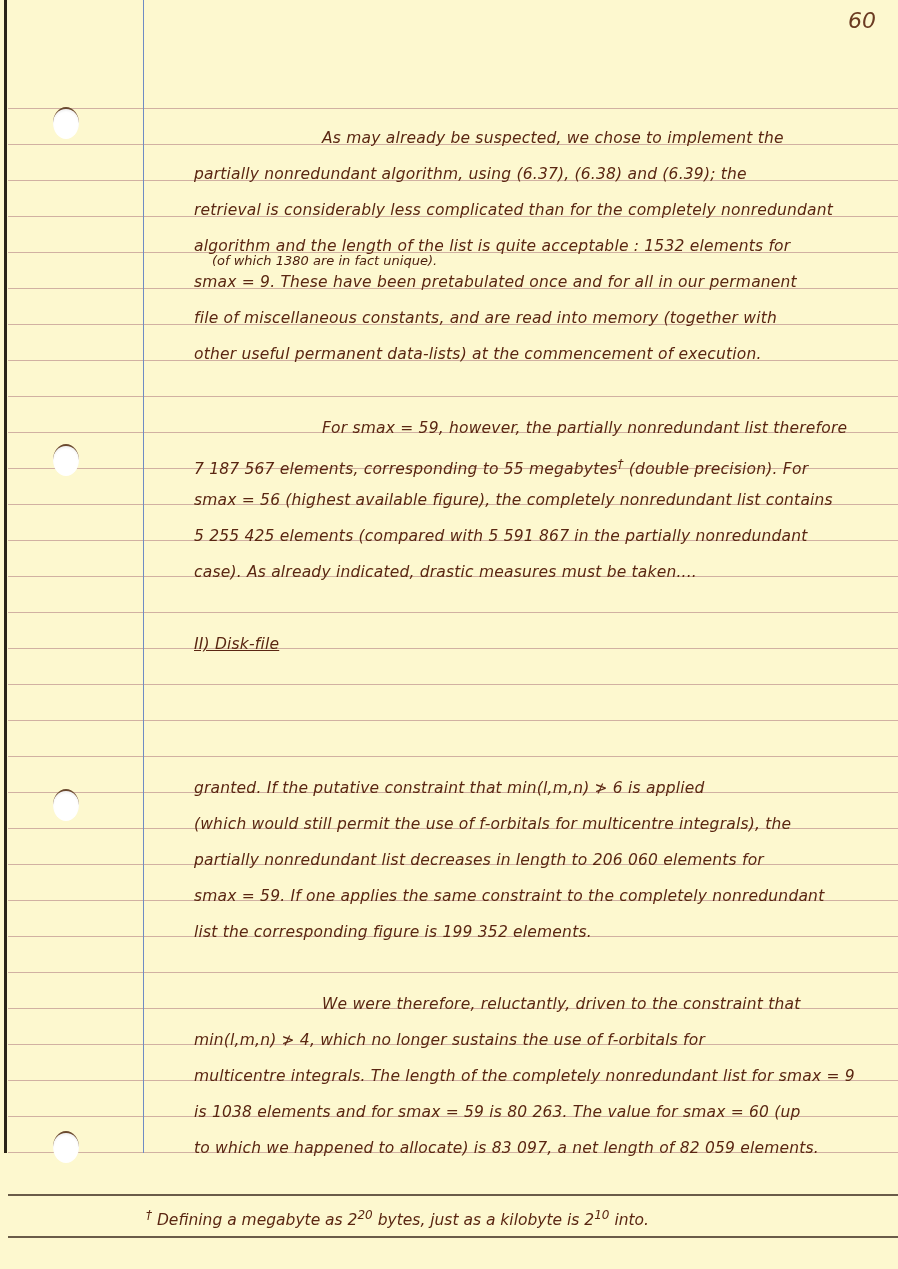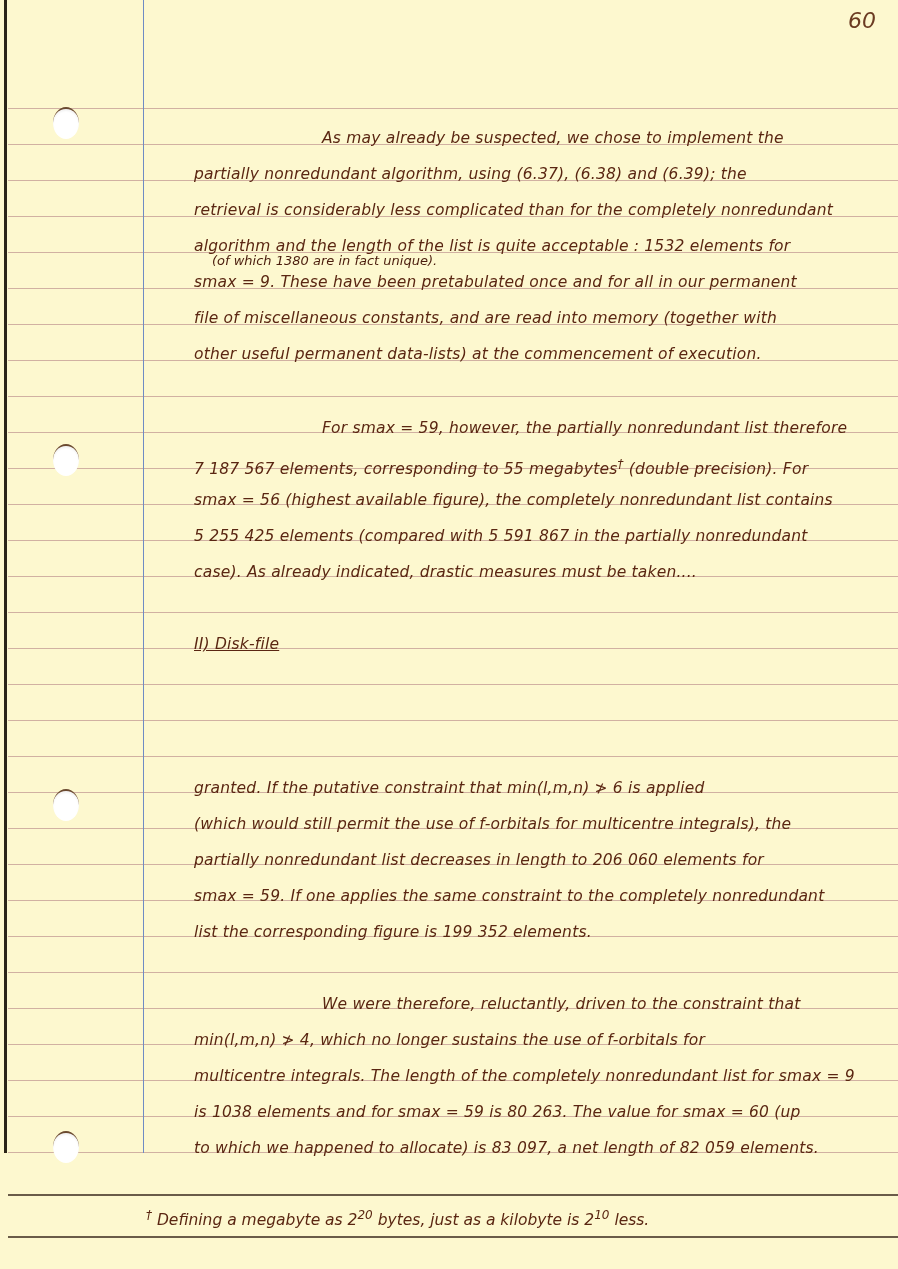--- a/index.html
+++ b/index.html
@@ -127,15 +127,15 @@
   <div class="line" style="top:922px">list the corresponding figure is 199 352 elements.</div>
 
   <div class="line indent" style="top:994px">We were therefore, reluctantly, driven to the constraint that</div>
   <div class="line" style="top:1030px">min(l,m,n) ≯ 4, which no longer sustains the use of f-orbitals for</div>
   <div class="line" style="top:1066px">multicentre integrals. The length of the completely nonredundant list for smax = 9</div>
   <div class="line" style="top:1102px">is 1038 elements and for smax = 59 is 80 263. The value for smax = 60 (up</div>
   <div class="line" style="top:1138px">to which we happened to allocate) is 83 097, a net length of 82 059 elements.</div>
 
   <div class="footnote">
     <span class="dagger">†</span>
-    <span>Defining a megabyte as 2</span><sup>20</sup><span> bytes, just as a kilobyte is 2</span><sup>10</sup><span> less.</span>
+    <span>Defining a megabyte as 2</span><sup>20</sup><span> bytes, just as a kilobyte is 2</span><sup>10</sup><span> into.</span>
   </div>
 </div>
 
 </body></html>

